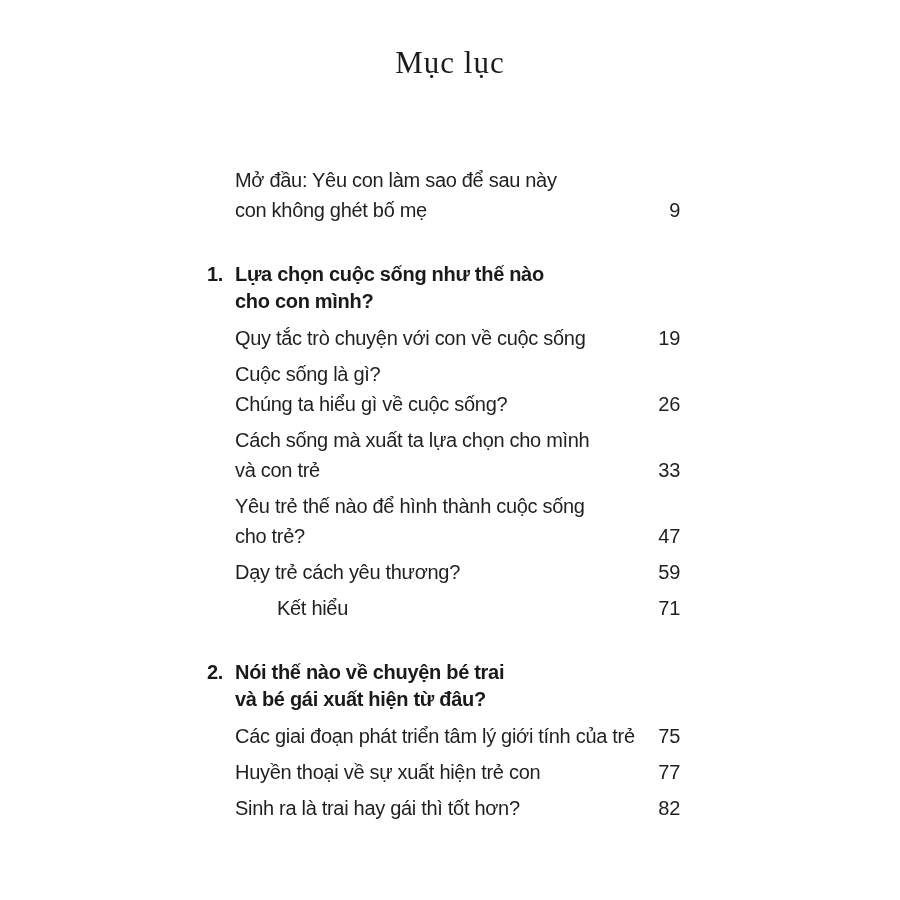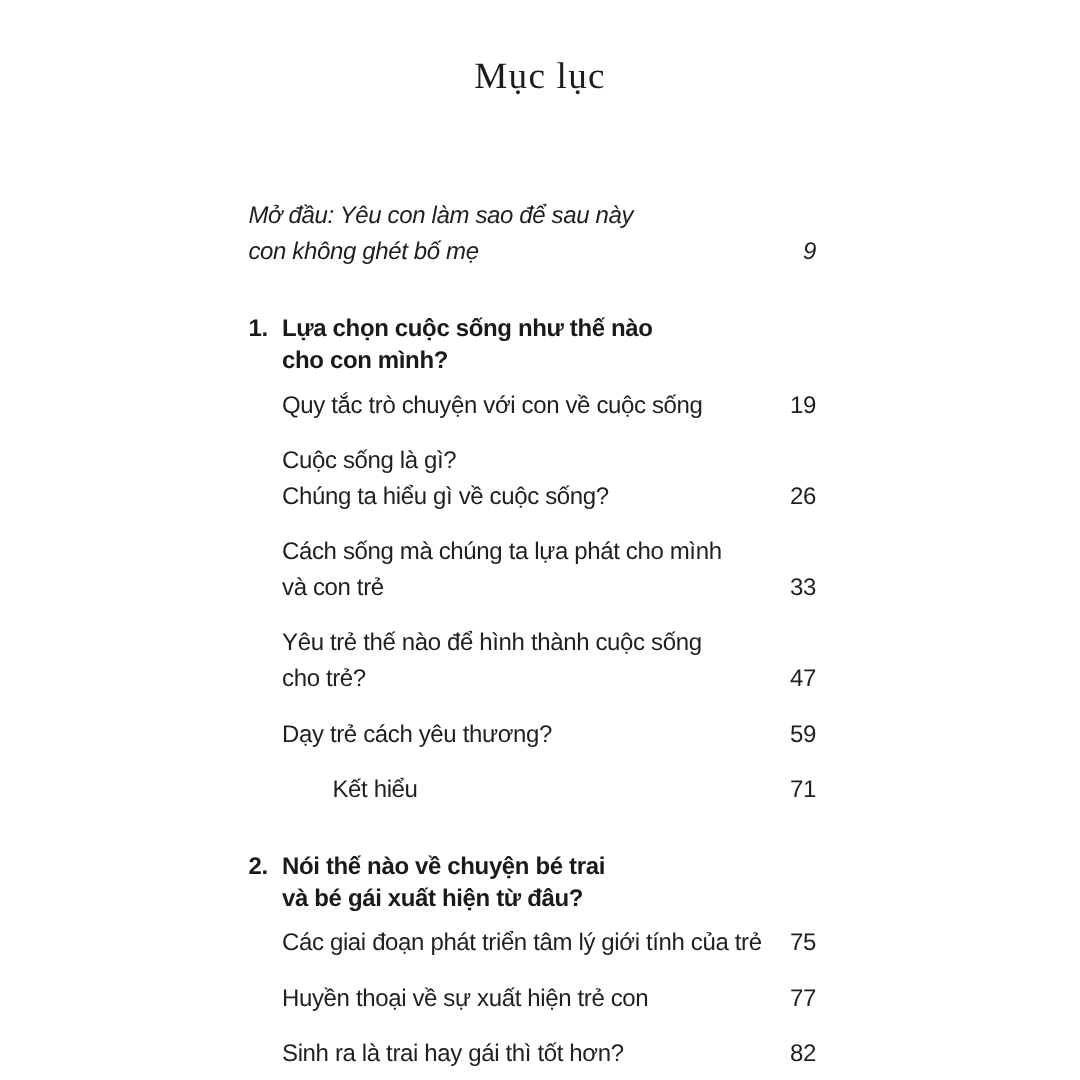--- a/index.html
+++ b/index.html
@@ -44,39 +44,39 @@
   .row .text > div {
     white-space: nowrap;
   }
   .page-num {
     flex: 0 0 auto;
     min-width: 36px;
     text-align: right;
     padding-left: 6px;
   }
   .intro {
-    font-style: italic;
+    margin-left: 28px;
   }
   .section-heading {
     display: flex;
     align-items: flex-start;
     font-weight: bold;
     line-height: 27px;
     margin-top: 36px;
     color: #1a1a1a;
   }
   .section-heading .num {
     flex: 0 0 28px;
   }
   .section-heading .heading-text > div {
     white-space: nowrap;
   }
   .section .row.item {
     padding-left: 28px;
-    margin-top: 16px;
+    margin-top: 6px;
   }
   .section .row.item.first {
     margin-top: 8px;
     gap: 18px;
   }
   .section .row.item.indent-1 .text {
     padding-left: 42px;
   }
 </style>
 </head>
@@ -115,21 +115,21 @@
       <div class="row item">
         <div class="text">
           <div>Cuộc sống là gì?</div>
           <div>Chúng ta hiểu gì về cuộc sống?</div>
         </div>
         <div class="page-num">26</div>
       </div>
 
       <div class="row item">
         <div class="text">
-          <div>Cách sống mà chúng ta lựa phát cho mình</div>
+          <div>Cách sống mà xuất ta lựa chọn cho mình</div>
           <div>và con trẻ</div>
         </div>
         <div class="page-num">33</div>
       </div>
 
       <div class="row item">
         <div class="text">
           <div>Yêu trẻ thế nào để hình thành cuộc sống</div>
           <div>cho trẻ?</div>
         </div>

